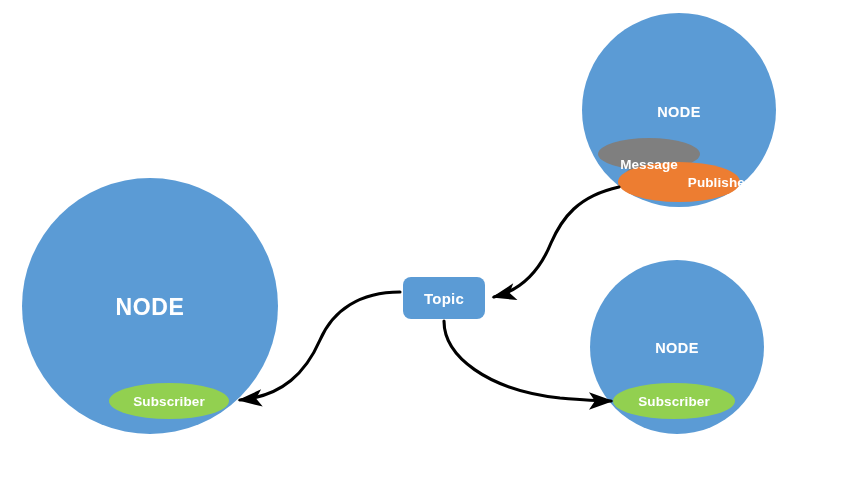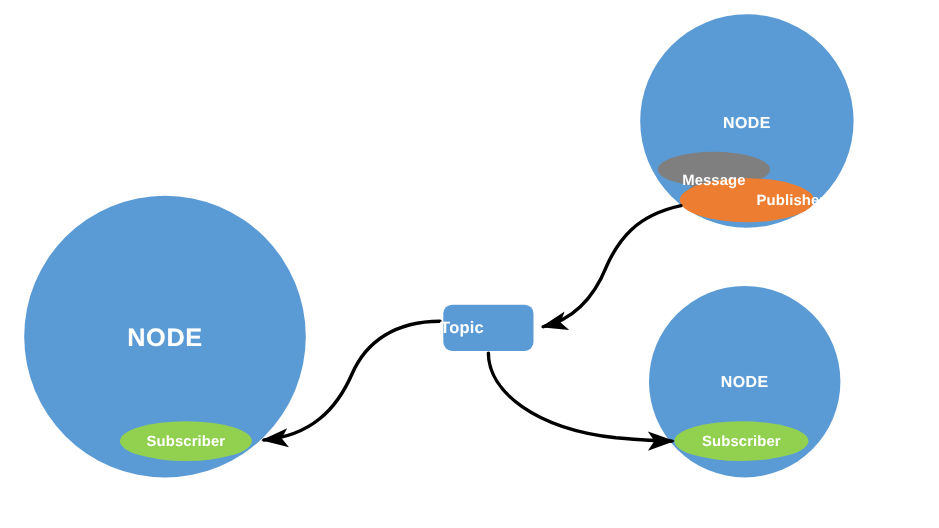--- a/index.html
+++ b/index.html
@@ -114,15 +114,15 @@
   <div class="node-label node-label-small" style="left:677px; top:348px;">NODE</div>
 
   <div class="pill-label" style="left:649px; top:164px;">Message</div>
 
   <div class="pill-label" style="left:679px; top:182px;margin-left:40px;">Publisher</div>
 
   <div class="pill-label" style="left:169px; top:401px;">Subscriber</div>
 
   <div class="pill-label" style="left:674px; top:401px;">Subscriber</div>
 
-  <div class="topic-label" style="left:420px; top:298px;">Topic</div>
+  <div class="topic-label" style="left:444px; top:298px;">Topic</div>
 
 </div>
 
 </body></html>

